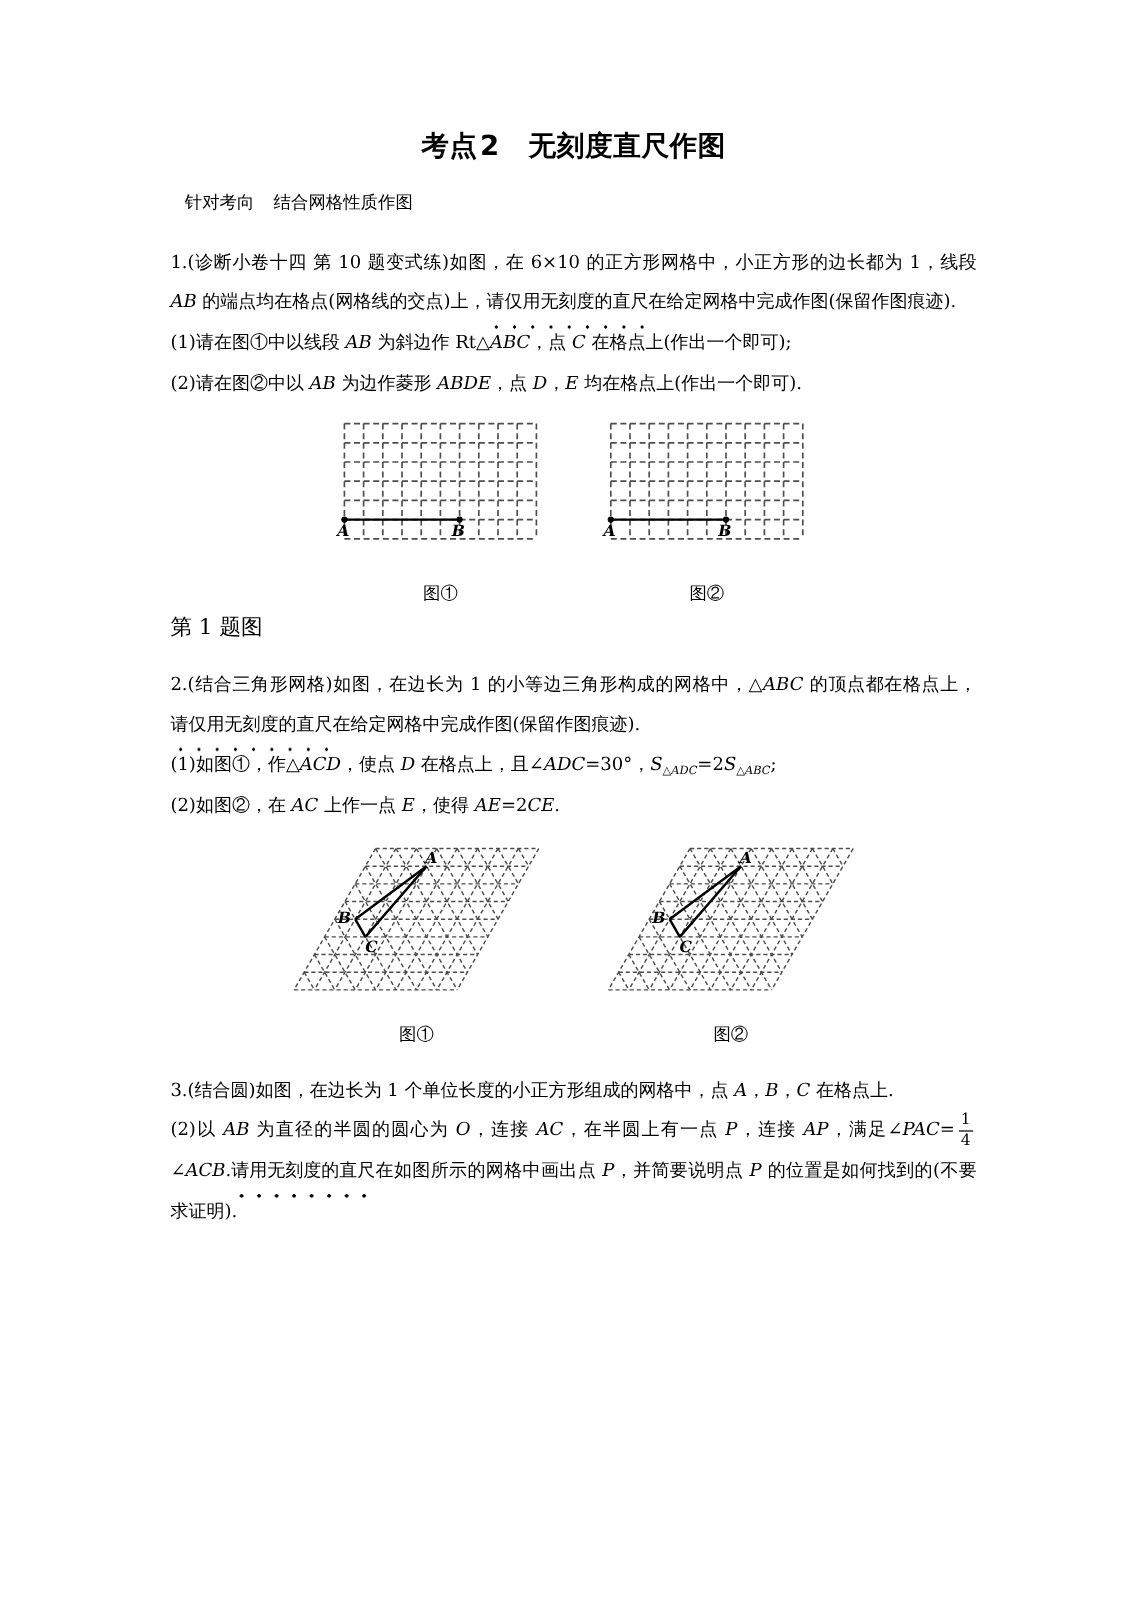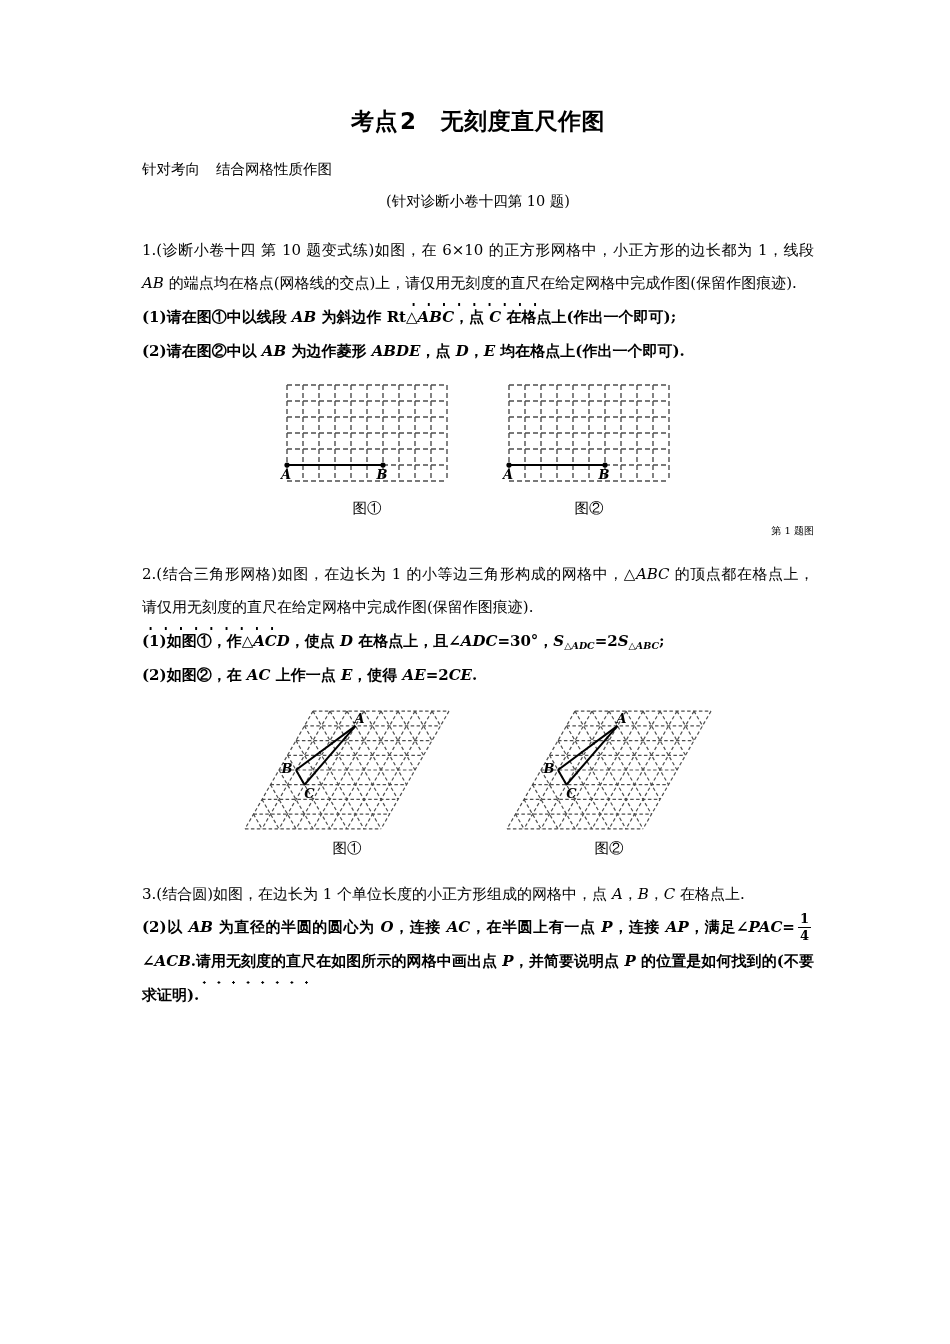--- a/index.html
+++ b/index.html
@@ -37,42 +37,42 @@
     letter-spacing: 0.5px;
     margin: 0 0 20px 0;
     font-family: "DejaVu Sans", "Liberation Sans", sans-serif;
   }
   .heading .num { padding: 0 2px; }
   .heading .gap { display: inline-block; width: 22px; }
 
   
   .subhead {
     font-size: 14.5px;
-    margin: 0 0 6px 0;
+    margin: 0 0 6px 12px;
     line-height: 1.7;
   }
   .subhead .gap { display: inline-block; width: 16px; }
 
   .ref-line {
     text-align: center;
     font-size: 14.5px;
     margin: 4px 0 12px 0;
     line-height: 1.8;
   }
 
   
   .para {
     font-size: 15px;
     line-height: 2.25;
     margin: 0;
     text-align: justify;
     text-justify: inter-ideograph;
   }
   .para.q { margin-top: 20px; }
-  .sub { margin-top: 0px; font-weight: bold; }
+  .sub { margin-top: 0px; }
 
   .it { font-style: italic; font-family: "DejaVu Serif","Liberation Serif",serif; }
 
   
   .dotted {
     position: relative;
     display: inline-block;
   }
   .dotted::after {
     content: "";
@@ -115,46 +115,45 @@
   
   .figrow {
     display: flex;
     justify-content: center;
     gap: 42px;
     margin-top: 10px;
   }
   .figcell { text-align: center; }
   .figcap {
     font-size: 14.5px;
-    margin-top: 2px;
+    margin-top: 20px;
     font-family: Liberation Sans, sans-serif;
   }
   .figtitle {
-    text-align: right;
-    font-size: 10px;
+    text-align: left;
+    font-size: 18px;
     margin-top: 6px;
     margin-bottom: 14px;
   }
   svg { display: block; }
 </style>
 </head>
 <body>
 
 <div class="page">
   <div class="content">
 
     <h1 class="heading">
       <span>考点</span><span class="num">2</span><span class="gap"></span><span>无刻度直尺作图</span>
     </h1>
 
     <div class="subhead">
       <span>针对考向</span><span class="gap"></span><span>结合网格性质作图</span>
     </div>
 
-    <div class="ref-line">(针对诊断小卷十四第 10 题)</div>
 
     <p class="para q">
       <span>1.</span><span>(诊断小卷十四  第 10 题变式练)</span><span>如图，在 6×10 的正方形网格中，小正方形的边长都为 1，线段 </span><span class="it">AB</span><span> 的端点均在格点(网格线的交点)上，</span><span class="dotted">请仅用无刻度的直尺</span><span>在给定网格中完成作图(保留作图痕迹).</span>
     </p>
 
     <p class="para sub">
       <span>(1)请在图①中以线段 </span><span class="it">AB</span><span> 为斜边作 Rt△</span><span class="it">ABC</span><span>，点 </span><span class="it">C</span><span> 在格点上(作出一个即可);</span>
     </p>
 
     <p class="para sub">

